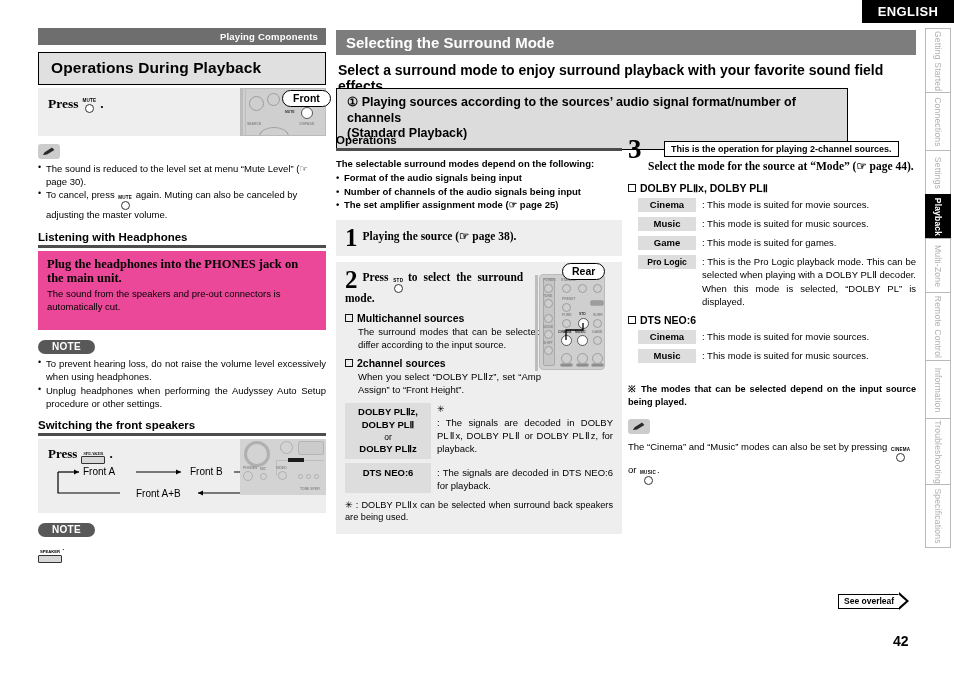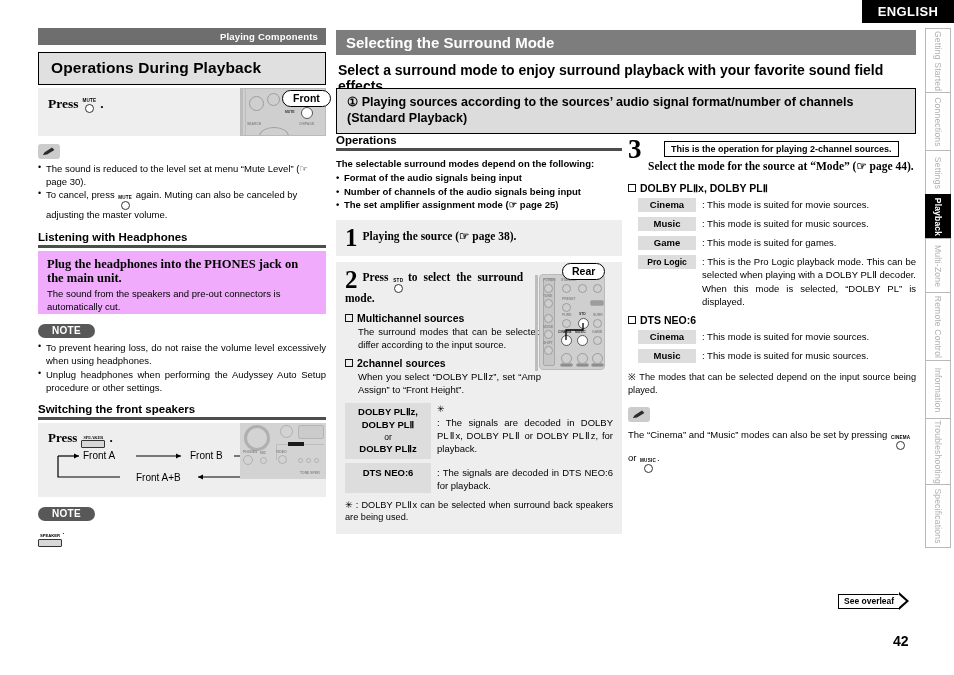--- a/index.html
+++ b/index.html
@@ -138,21 +138,21 @@
     display: inline-block;
     background: #585858; color: #fff;
     border-radius: 9px;
     font-size: 10px; font-weight: bold;
     padding: 1px 14px 2px 14px;
     letter-spacing: .3px;
     margin-bottom: 3px;
   }
   .note-body { font-size: 9.5px; line-height: 1.38; text-align: justify; }
 
-  .hp-panel { background:#f0abfc; padding: 6px 9px 0 9px; }
+  .hp-panel { background:#ec4899; padding: 6px 9px 16px 9px; }
   .hp-title { font-family:"Liberation Serif", serif; font-size: 12.5px; font-weight:bold; line-height:1.18; }
   .hp-body { font-size: 9.5px; line-height:1.35; margin-top: 2px; }
 
   
   .spk-panel { background:#eeeeee; padding: 7px 10px 8px 10px; position: relative; height: 74px; }
   .flow { position: relative; height: 46px; margin-top: 4px; font-size: 10px; }
   .flow .lbl { position: absolute; white-space: nowrap; }
 
   
   .col-mid { position: absolute; left: 336px; top: 28px; width: 286px; }
@@ -356,21 +356,21 @@
         <span class="krect"></span>
       </span><span>.</span>
     </div>
   </div>
 
   <div class="hdr-band" style="position:absolute; left:336px; top:30px; width:580px; height:25px; padding-left:10px; font-size:15px;">
     <span>Selecting the Surround Mode</span>
   </div>
   <div style="position:absolute; left:338px; top:62px; width:576px; font-size:14px; font-weight:bold;">Select a surround mode to enjoy surround playback with your favorite sound field effects.</div>
 
-  <div style="position:absolute; left:336px; top:88px; width:580px; background:#dcdcdc; border:1.4px solid #000; padding:6px 10px 7px 10px;">
+  <div style="position:absolute; left:336px; top:88px; width:512px; background:#dcdcdc; border:1.4px solid #000; padding:6px 10px 7px 10px;">
     <div style="font-size:12.5px;font-weight:bold;line-height:1.25;">① Playing sources according to the sources’ audio signal format/number of channels</div>
     <div style="font-size:12.5px;font-weight:bold;line-height:1.25;">(Standard Playback)</div>
   </div>
 
   <div class="col-mid" style="top:134px;">
     <div class="ops-h">Operations</div>
 
     <div class="dep-list">
       <div>The selectable surround modes depend on the following:</div>
       <div class="it">Format of the audio signals being input</div>
@@ -513,21 +513,21 @@
       <div class="row">
         <div class="key">Cinema</div>
         <div class="val">: This mode is suited for movie sources.</div>
       </div>
       <div class="row">
         <div class="key">Music</div>
         <div class="val">: This mode is suited for music sources.</div>
       </div>
     </div>
 
-    <div class="footnote" style="margin-top:8px;">※ The modes that can be selected depend on the input source being played.</div>
+    <div class="footnote" style="margin-top:20px;font-weight:bold;">※ The modes that can be selected depend on the input source being played.</div>
 
     <div class="pencil-badge" style="margin-top:10px;">
       <svg width="14" height="9" viewBox="0 0 14 9">
           <path d="M1 8 L3 5 L10 0.6 L12.4 3 L5 7.4 Z" fill="#2b2b2b"></path>
           <path d="M1 8 L2.4 6.9 L3 5 Z" fill="#111"></path>
         </svg>
     </div>
 
     <div class="note-body" style="line-height:1.9;">
       <span>The “Cinema” and “Music” modes can also be set by pressing</span>

